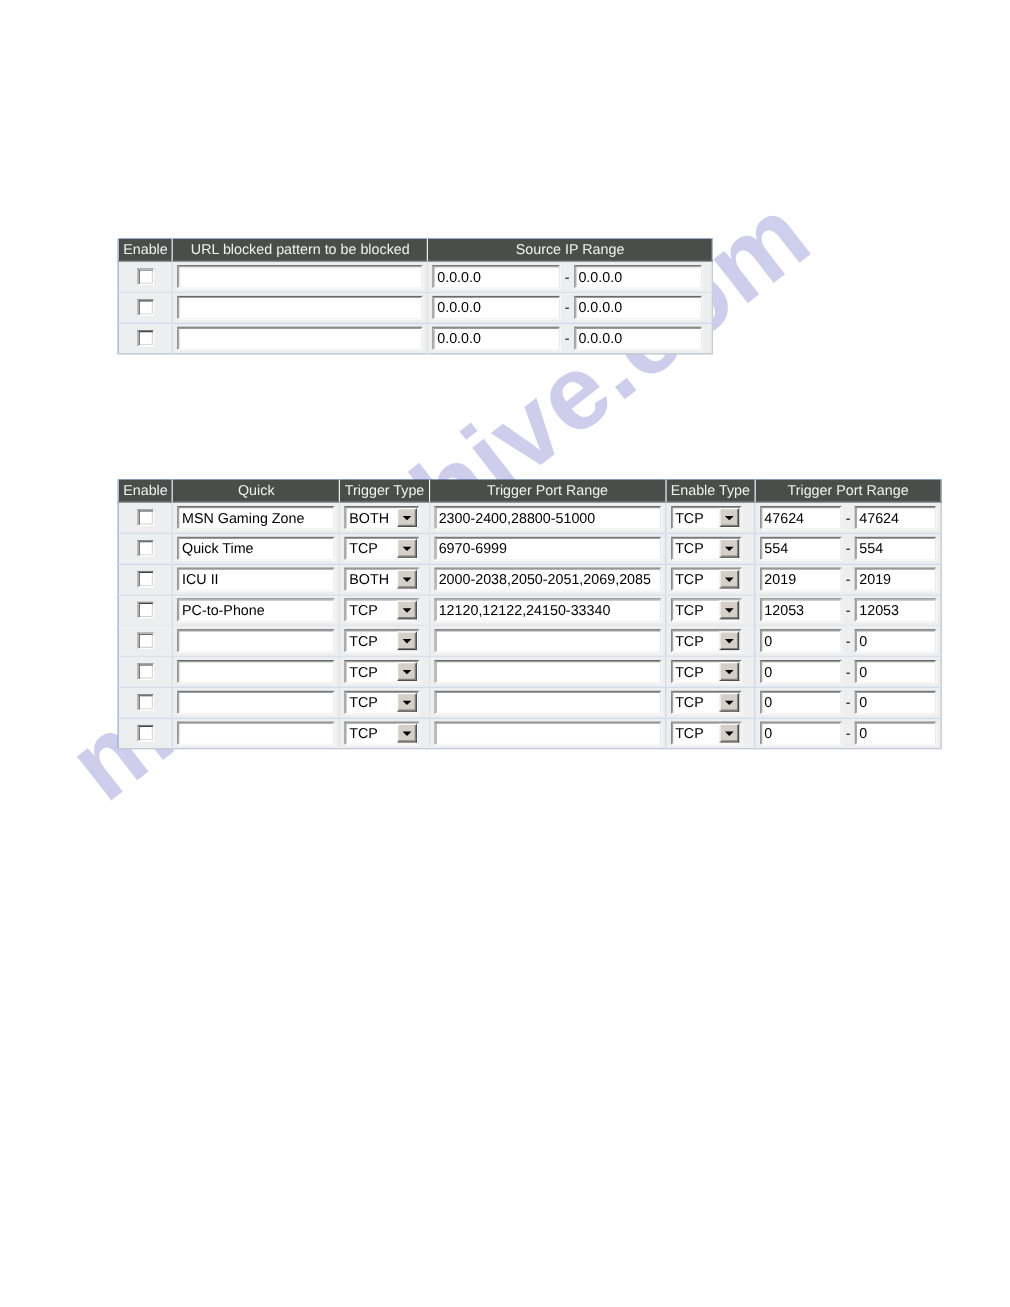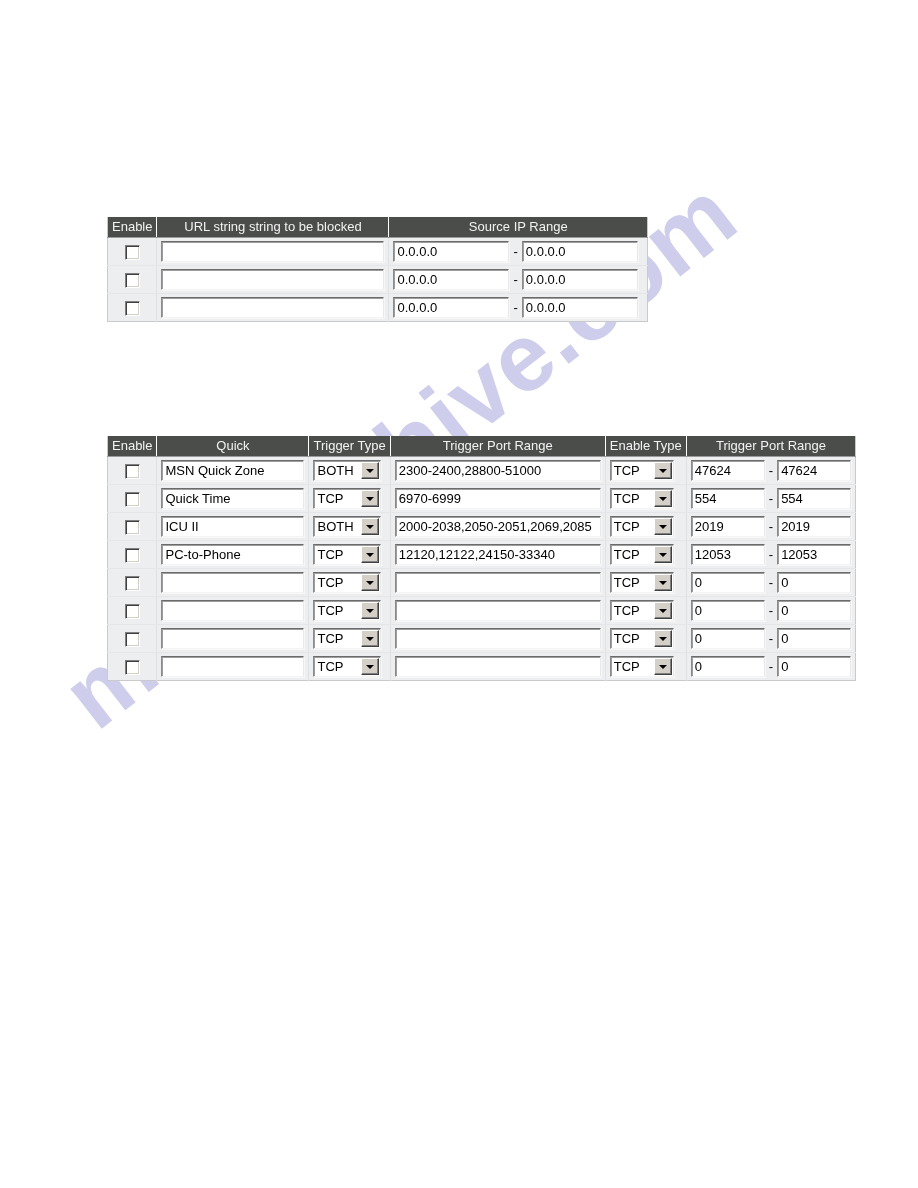--- a/index.html
+++ b/index.html
@@ -200,21 +200,21 @@
 
 <table class="cfg-table" id="table-url">
   <colgroup>
     <col class="c-en">
       <col class="c-url">
       <col class="c-ip">
   </colgroup>
   <thead>
     <tr>
       <th>Enable</th>
-      <th>URL string string to be blocked</th>
+      <th>URL blocked pattern to be blocked</th>
       <th>Source IP Range</th>
     </tr>
   </thead>
   <tbody id="url-rows">
       <tr>
         <td class="cell-center"><span class="chk"></span></td>
         <td>
           <div class="txt txt-url"></div>
         </td>
         <td>
@@ -270,21 +270,21 @@
       <th>Trigger Type</th>
       <th>Trigger Port Range</th>
       <th>Enable Type</th>
       <th>Trigger Port Range</th>
     </tr>
   </thead>
   <tbody id="trigger-rows">
       <tr>
         <td class="cell-center"><span class="chk"></span></td>
         <td>
-          <div class="txt txt-name">MSN Quick Zone</div>
+          <div class="txt txt-name">MSN Gaming Zone</div>
         </td>
         <td><div class="sel sel-itype">
             <span class="sel-val">BOTH</span>
             <span class="sel-btn">
               <span class="arrow"></span>
             </span>
           </div></td>
         <td>
           <div class="txt txt-iport">2300-2400,28800-51000</div>
         </td>

